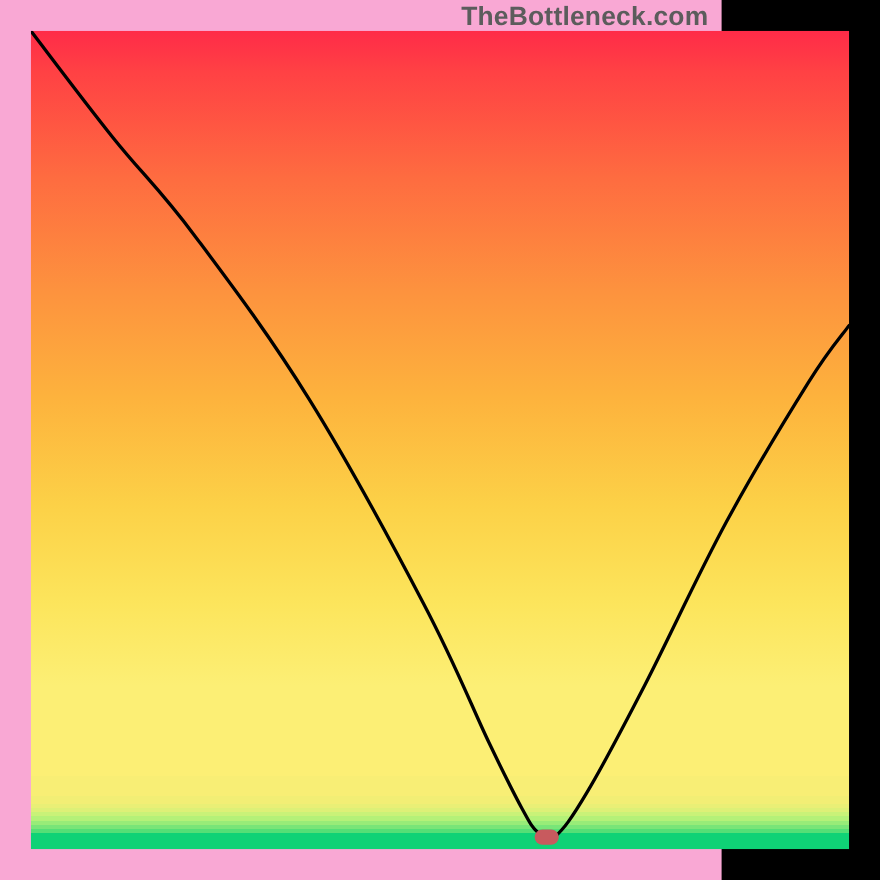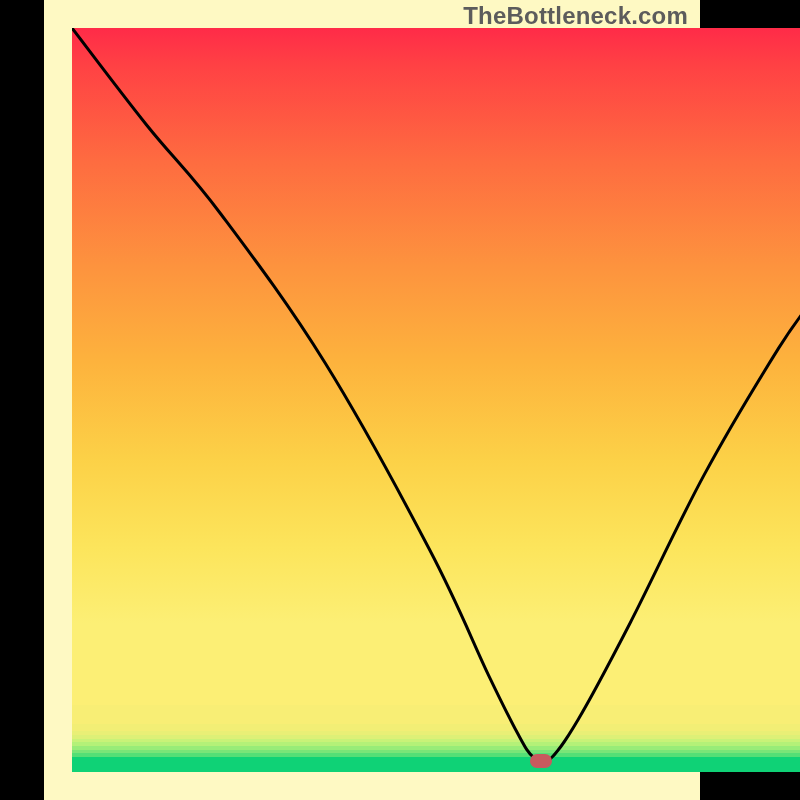--- a/index.html
+++ b/index.html
@@ -7,22 +7,21 @@
     padding: 0;
     width: 800px;
     height: 800px;
     overflow: hidden;
     background: #000;
   }
   .frame {
     position: relative;
     width: 656px;
     height: 800px;
-    background: #fef9c3;
-    margin-left: 44px;
+    background: #f9a8d4;
   }
   .watermark {
     position: absolute;
     top: 2px;
     right: 12px;
     font-family: Arial, Helvetica, sans-serif;
     font-size: 24px;
     font-weight: 600;
     color: #5c5c5c;
     letter-spacing: 0.2px;

